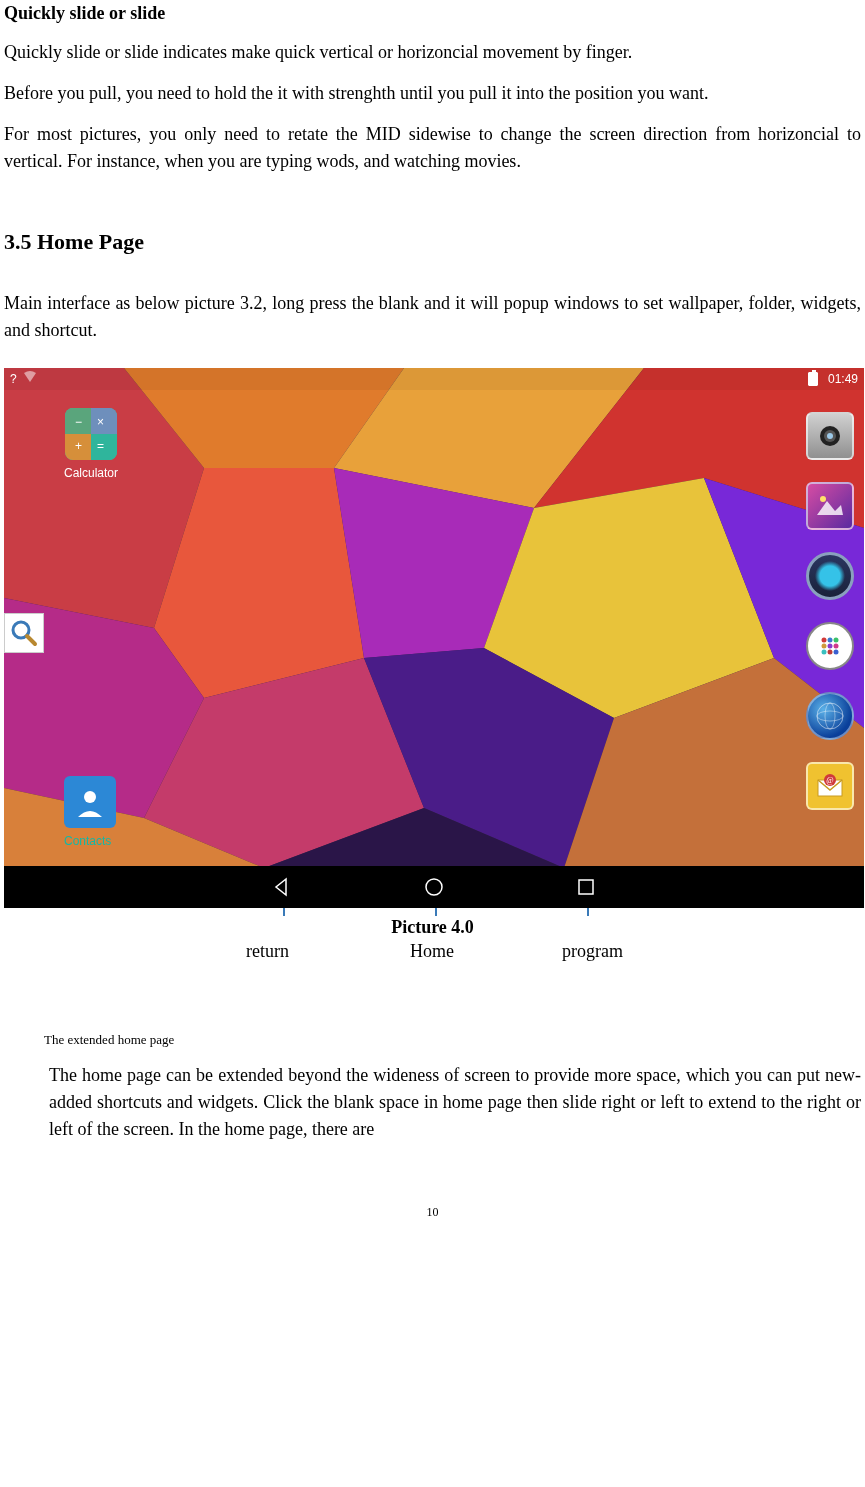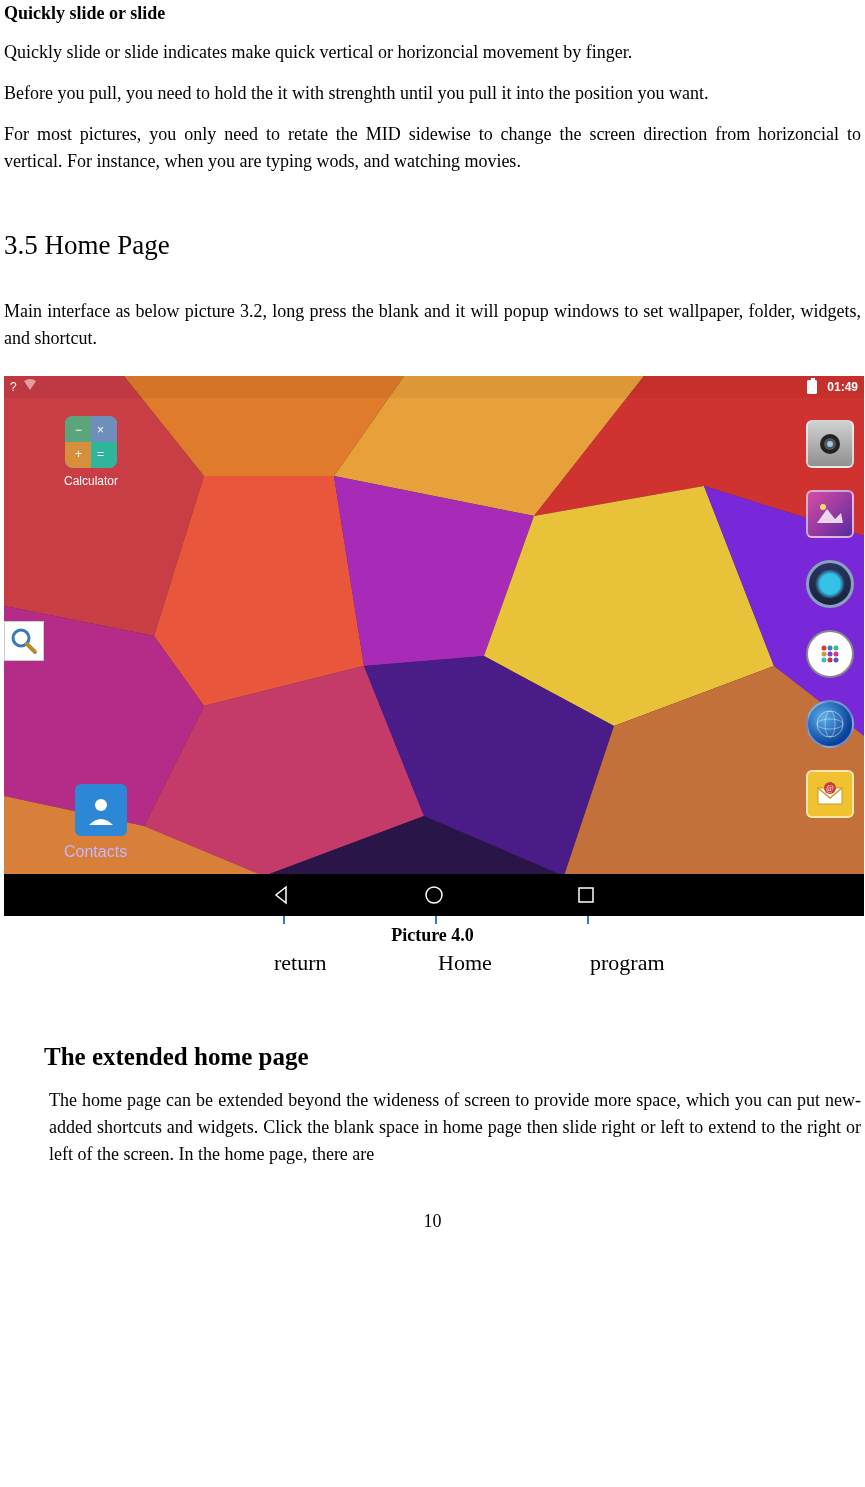--- a/index.html
+++ b/index.html
@@ -11,26 +11,26 @@
       color: #000;
       font-size: 18px;
       line-height: 1.5;
       padding: 0 4px;
     }
     .content { padding: 0; }
     .para { margin-bottom: 14px; text-align: justify; }
     .first-para { margin-bottom: 14px; }
     .bold-header { font-weight: bold; margin-bottom: 12px; }
     .section-title {
-      font-weight: normal;
-      font-size: 27px;
+      font-weight: bold;
+      font-size: 22px;
       margin-top: 50px;
       margin-bottom: 32px;
     }
-    .bold-sub { font-weight: bold; font-size: 25px; margin-top: 60px; margin-bottom: 12px; margin-left: 40px; }
+    .bold-sub { font-weight: normal; font-size: 13px; margin-top: 60px; margin-bottom: 12px; margin-left: 40px; }
     .body-indented { margin-left: 45px; margin-right: 0; text-align: justify; margin-bottom: 16px;}
     .figure-wrapper { margin-top: 24px; margin-bottom: 10px; }
     
     .android-screen {
       width: 860px;
       height: 540px;
       position: relative;
       overflow: hidden;
       background: #3a2a4a;
       border-radius: 0;
@@ -50,21 +50,21 @@
       display: flex;
       align-items: center;
       justify-content: space-between;
       padding: 0 6px;
       z-index: 5;
       color: #fff;
       font-family: sans-serif;
       font-size: 12px;
     }
     .status-left { display: flex; align-items: center; gap: 6px; }
-    .status-right { display: flex; align-items: center; gap: 10px; font-weight: bold; }
+    .status-right { display: flex; align-items: center; gap: 10px; }
     .wifi-icon { font-size: 13px; opacity: 0.85;}
     .battery-icon { display:inline-block; width: 10px; height: 14px; border:1px solid #fff; border-radius:1px; position:relative; }
     .battery-icon::after{content:"";position:absolute;top:-3px;left:3px;width:4px;height:2px;background:#fff;}
     .battery-fill{position:absolute;bottom:0;left:0;right:0;height:100%;background:#fff;}
     
     .left-apps {
       position: absolute;
       left: 60px;
       top: 40px;
       z-index: 4;
@@ -93,24 +93,24 @@
     .calc-q3 { bottom:0; left:0; background:#d68f3a; border-bottom-left-radius:8px;}
     .calc-q4 { bottom:0; right:0; background:#2fb59c; border-bottom-right-radius:8px;}
     .calc-icon svg { z-index:2; }
     .contacts-wrapper {
       position: absolute;
       left: 60px;
       top: 408px;
       z-index: 4;
       display: flex;
       flex-direction: column;
-      align-items: flex-end;
+      align-items: flex-start;
       font-family: sans-serif;
-      color: #c4b5fd;
-      font-size: 16px;
+      color: #14b8a6;
+      font-size: 12px;
     }
     .contacts-icon { background: #2c88d6; border-radius: 6px; }
     
     .magnifier-tab {
       position: absolute;
       left: 0;
       top: 245px;
       width: 40px;
       height: 40px;
       background: #fff;
@@ -185,22 +185,21 @@
       position:absolute;
       left: 50%;
       transform: translateX(-50%);
       top: 4px;
       font-weight: 600;
     }
     .arrow-label {
       position: absolute;
       top: 28px;
       font-family: "Times New Roman", Times, serif;
-      font-size: 22px;
-      margin-left: 28px;
+      font-size: 18px;
     }
     .arrow-line {
       position: absolute;
       width: 2px;
       background: #3a7ab8;
       height: 32px;
       top: -26px;
     }
     .arrow-head {
       position: absolute;
@@ -214,22 +213,22 @@
     .arrow-return-head { left: 275px; }
     .label-return { left: 242px; }
     .arrow-home-line { left: 431px; }
     .arrow-home-head { left: 427px; }
     .label-home { left: 406px; }
     .arrow-program-line { left: 583px; }
     .arrow-program-head { left: 579px; }
     .label-program { left: 558px; }
     .page-num {
       text-align: center;
-      font-size: 18px;
-      margin-top: 40px;
+      font-size: 12px;
+      margin-top: 60px;
       padding-bottom: 10px;
     }
   </style>
 </head>
 <body>
 
 <div class="content">
 
   <p class="bold-header">Quickly slide or slide</p>
   <p class="para">Quickly slide or slide indicates make quick vertical or horizoncial movement by finger.</p>

